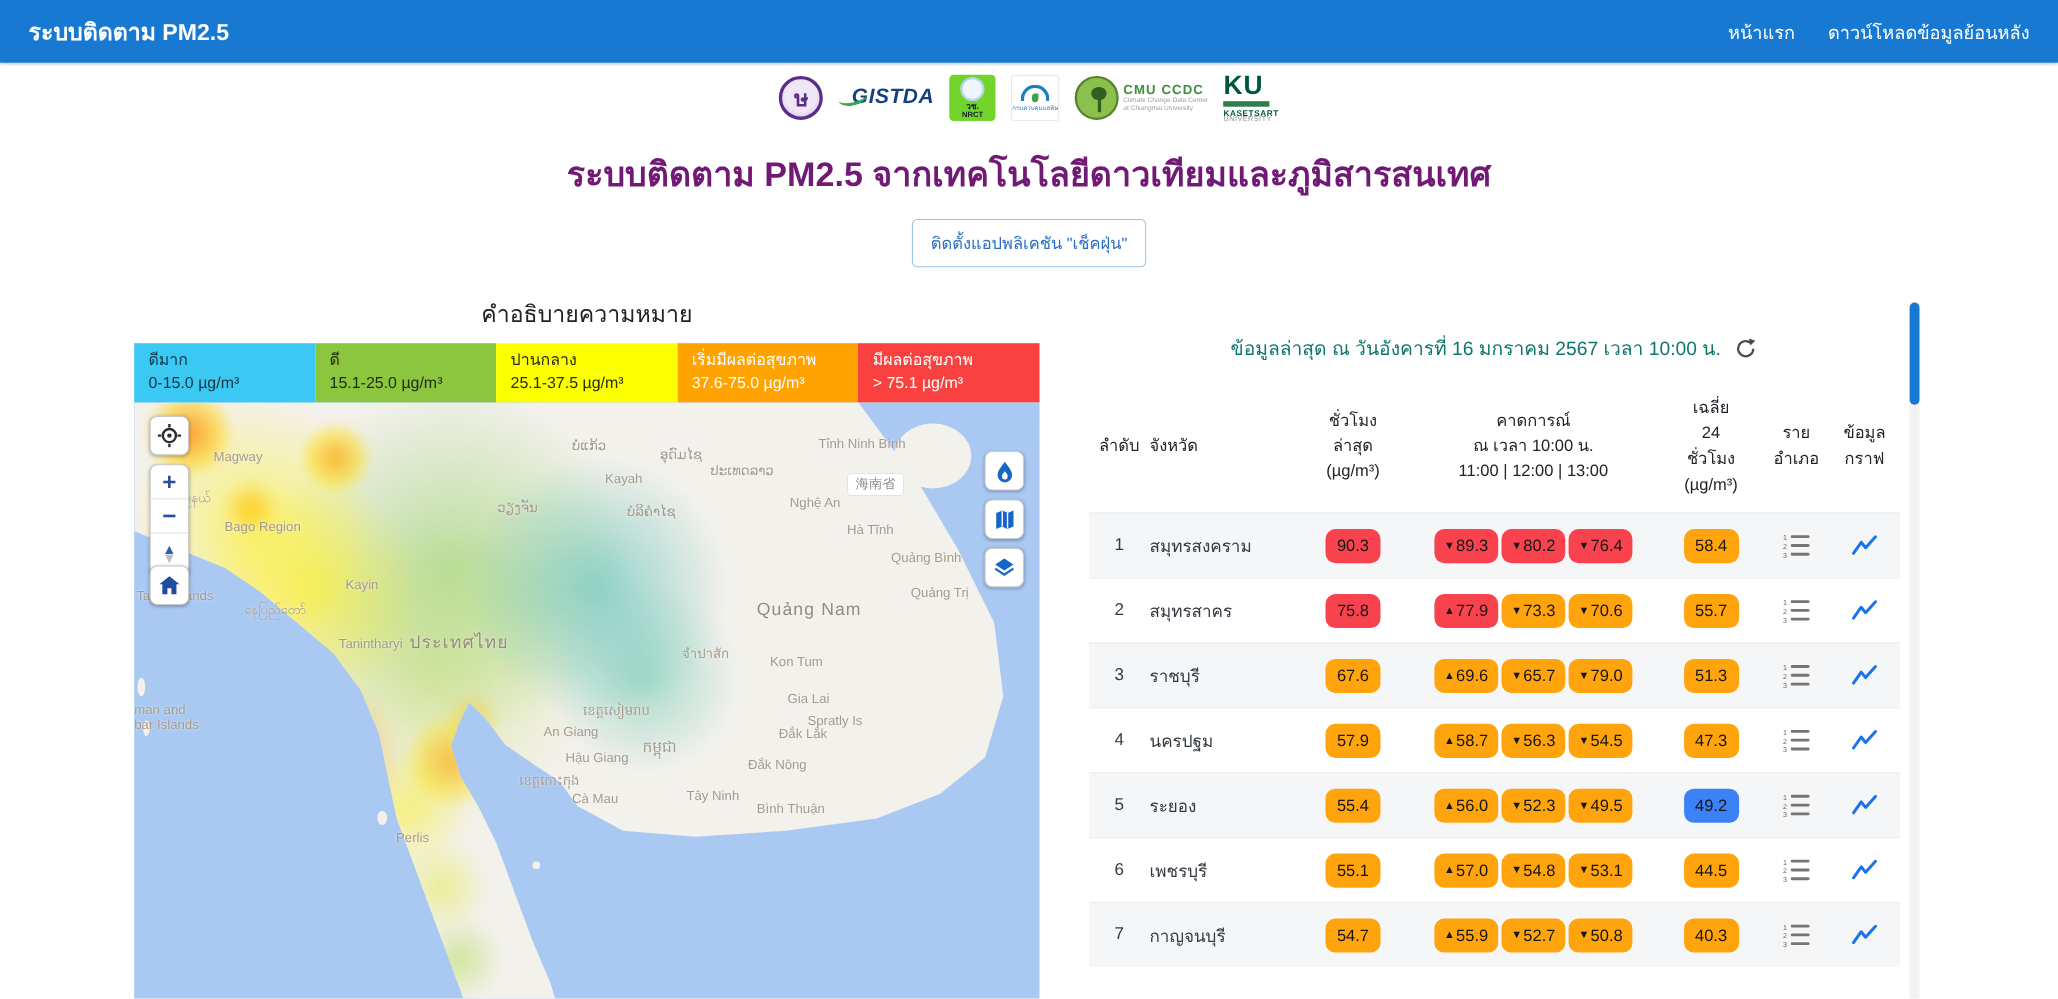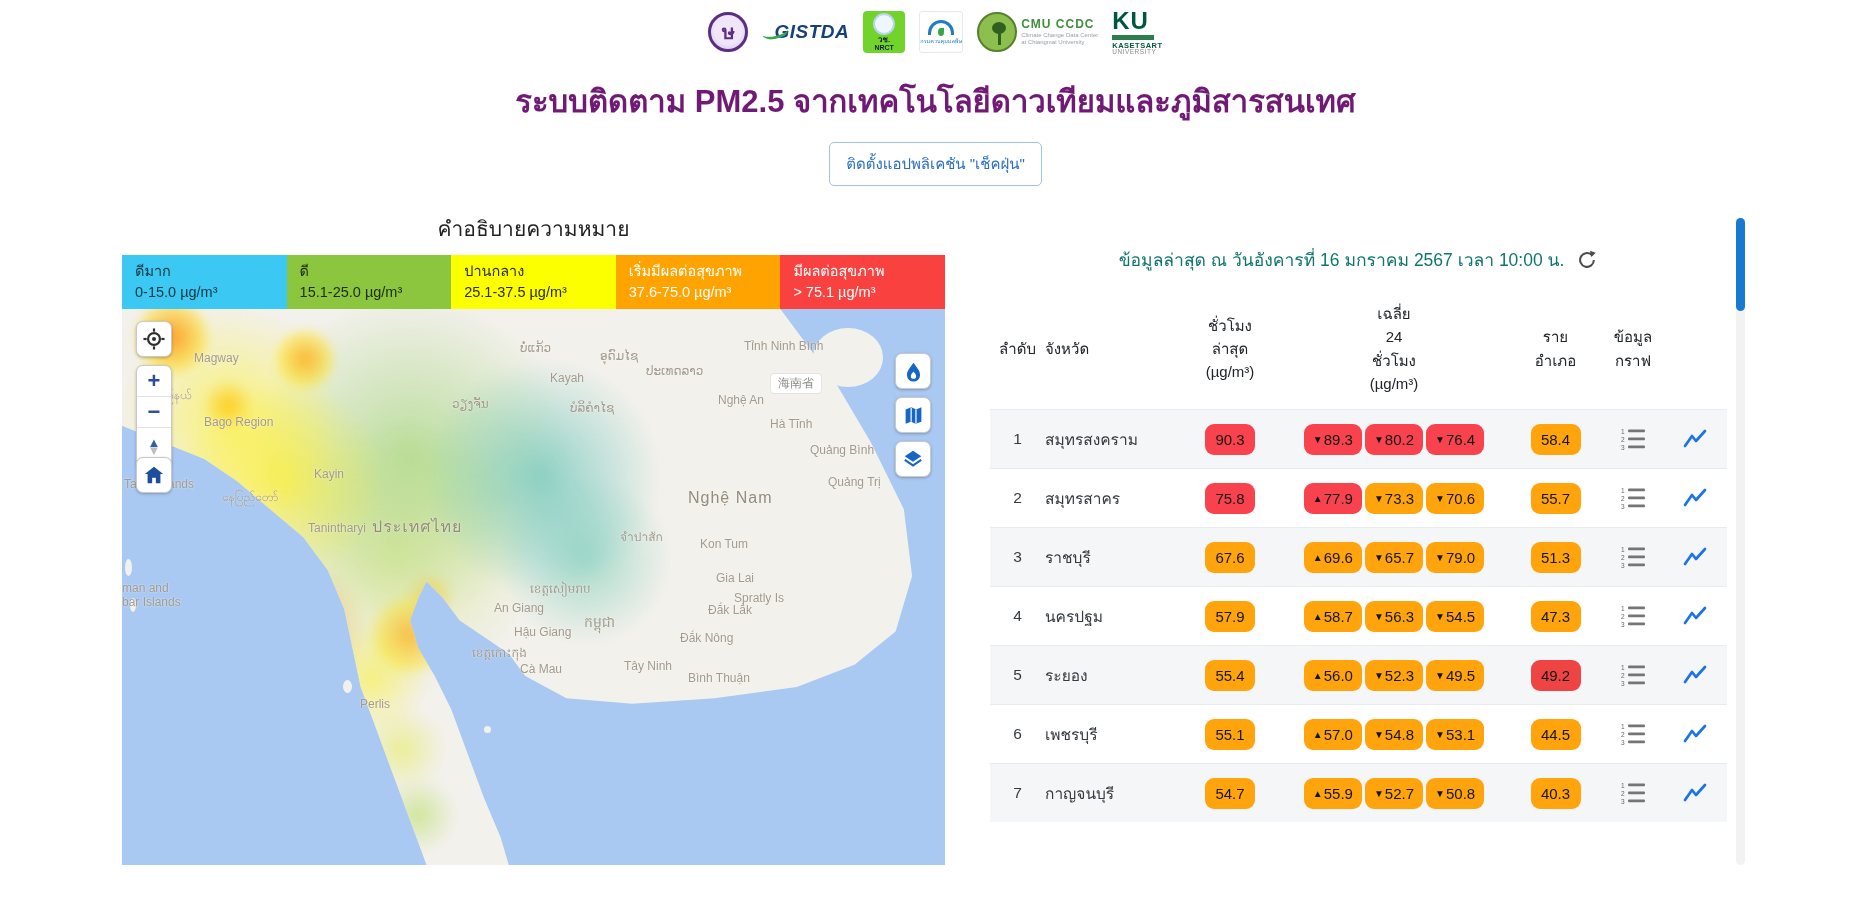--- a/index.html
+++ b/index.html
@@ -147,20 +147,27 @@
   .scrollbar { position:absolute; right:0; top:6px; width:9px; height:calc(100% - 6px);
                background:#f2f2f2; border-radius:5px; }
   .scroll-thumb { position:absolute; top:0; left:0; width:9px; height:93px; background:#1879d2;
                   border-radius:5px; cursor:grab; }
 </style>
 </head>
 <body>
 
 <div class="viewport">
 
+  <nav class="navbar">
+    <span class="brand">ระบบติดตาม PM2.5</span>
+    <div class="nav-links">
+        <a class="nav-link">หน้าแรก</a>
+        <a class="nav-link">ดาวน์โหลดข้อมูลย้อนหลัง</a>
+      </div>
+  </nav>
 
   <div class="logos">
     <div class="logo">
       <div class="mhesi-circle">ษ</div>
     </div>
     <div class="logo">
       <span class="gistda-swoosh"></span>
       <span class="gistda-text">GISTDA</span>
     </div>
     <div class="logo">
@@ -248,21 +255,21 @@
             <span class="map-label" style="left: 478px; top: 40px;">ອຸດົມໄຊ</span>
             <span class="map-label" style="left: 524px; top: 55px;">ປະເທດລາວ</span>
             <span class="map-label" style="left: 622px; top: 30px;">Tỉnh Ninh Bình</span>
             <span class="map-label box" style="left: 648px; top: 64px;">海南省</span>
             <span class="map-label" style="left: 596px; top: 84px;">Nghệ An</span>
             <span class="map-label" style="left: 330px; top: 88px;">ວຽງຈັນ</span>
             <span class="map-label" style="left: 448px; top: 92px;">ບໍລິຄຳໄຊ</span>
             <span class="map-label" style="left: 648px; top: 108px;">Hà Tĩnh</span>
             <span class="map-label" style="left: 688px; top: 134px;">Quảng Bình</span>
             <span class="map-label" style="left: 706px; top: 166px;">Quảng Trị</span>
-            <span class="map-label big" style="left: 566px; top: 180px;">Nghệ Nam</span>
+            <span class="map-label big" style="left: 566px; top: 180px;">Quảng Nam</span>
             <span class="map-label" style="left: 498px; top: 218px;">จำปาสัก</span>
             <span class="map-label" style="left: 578px; top: 228px;">Kon Tum</span>
             <span class="map-label big" style="left: 250px; top: 205px;">ประเทศไทย</span>
             <span class="map-label" style="left: 594px; top: 262px;">Gia Lai</span>
             <span class="map-label" style="left: 408px; top: 272px;">ខេត្តសៀមរាប</span>
             <span class="map-label" style="left: 586px; top: 294px;">Đắk Lắk</span>
             <span class="map-label med" style="left: 462px; top: 304px;">កម្ពុជា</span>
             <span class="map-label" style="left: 558px; top: 322px;">Đắk Nông</span>
             <span class="map-label" style="left: 186px; top: 212px;">Tanintharyi</span>
             <span class="map-label" style="left: 502px; top: 350px;">Tây Ninh</span>
@@ -331,20 +338,23 @@
           <polygon points="15.2,1.8 21.5,4.2 16.7,8.8" fill="#4a4a4a"></polygon>
         </svg>
       </div>
 
       <div class="grid thead">
           <div class="hc">ลำดับ</div>
           <div class="hc left">จังหวัด</div>
           <div class="hc">ชั่วโมง
 ล่าสุด
 (µg/m³)</div>
+          <div class="hc">คาดการณ์
+ณ เวลา 10:00 น.
+11:00 | 12:00 | 13:00</div>
           <div class="hc">เฉลี่ย
 24
 ชั่วโมง
 (µg/m³)</div>
           <div class="hc">ราย
 อำเภอ</div>
           <div class="hc">ข้อมูล
 กราฟ</div>
         </div>
       <div class="tbody">
@@ -552,21 +562,21 @@
               <span class="badge" style="background: rgb(255, 164, 13);">
                 <span class="tri">▼</span>
                 <span class="val">52.3</span>
               </span>
               <span class="badge" style="background: rgb(255, 164, 13);">
                 <span class="tri">▼</span>
                 <span class="val">49.5</span>
               </span>
             </div>
             <div class="cell-c">
-              <span class="badge" style="background: #ef4444;">
+              <span class="badge" style="background: #3b82f6;">
                 <span class="val">49.2</span>
               </span>
             </div>
             <div class="cell-c">
               <button class="icon-btn">
                 <svg width="26" height="24" viewBox="0 0 26 24">
                   <text x="1" y="7" font-size="6.5" fill="#666">1</text>
                   <rect x="8" y="2.6" width="17" height="2.6" rx="1" fill="#757575"></rect>
                   <text x="1" y="15" font-size="6.5" fill="#666">2</text>
                   <rect x="8" y="10.6" width="17" height="2.6" rx="1" fill="#757575"></rect>

